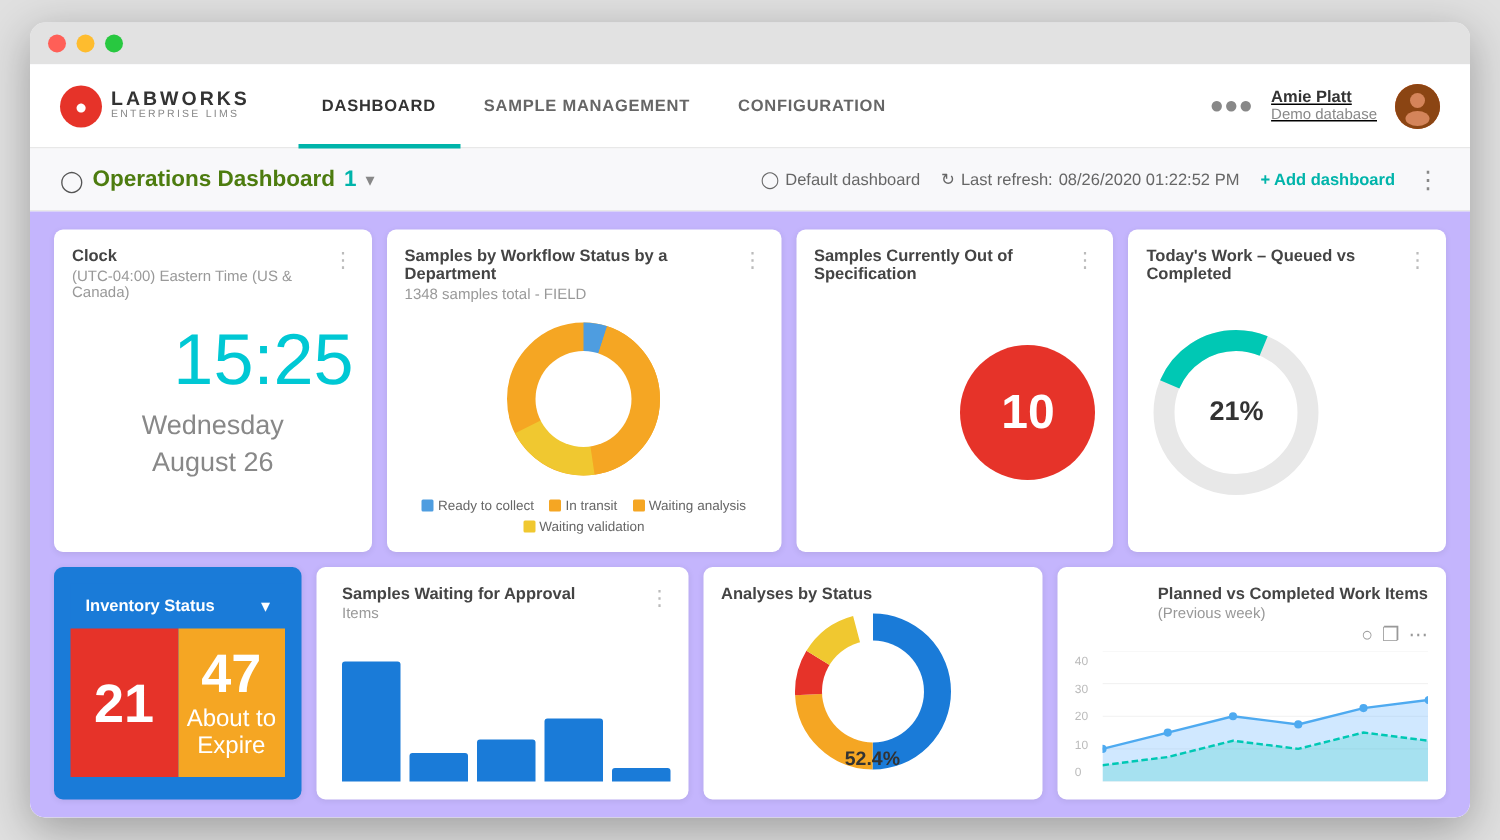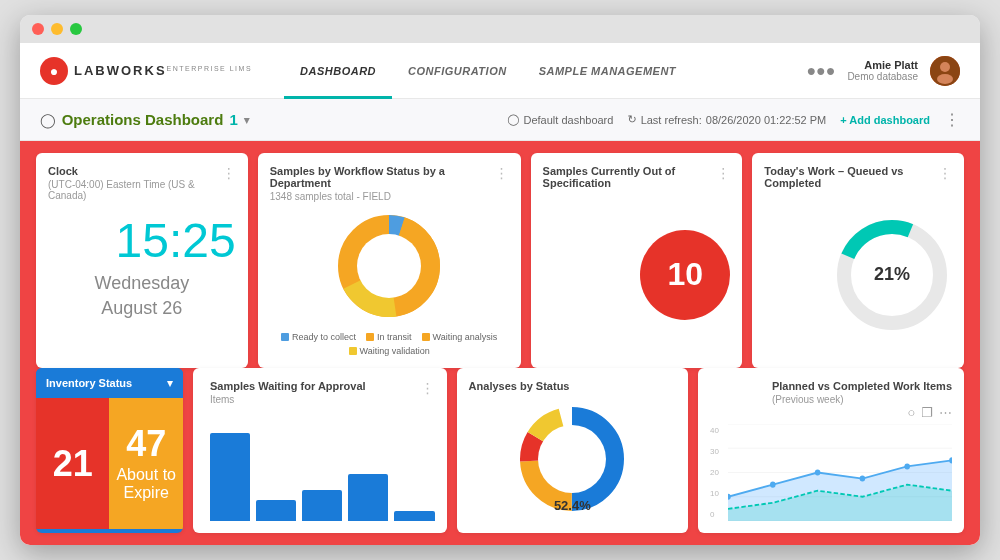--- a/index.html
+++ b/index.html
@@ -68,21 +68,21 @@
       border-radius: 50%;
       display: flex;
       align-items: center;
       justify-content: center;
       color: #fff;
       font-size: 14px;
       font-weight: bold;
     }
     .logo-text {
       display: flex;
-      flex-direction: row;
+      flex-direction: column;
     }
     .logo-name {
       font-size: 13px;
       font-weight: 700;
       color: #333;
       letter-spacing: 2px;
       line-height: 1;
     }
     .logo-sub {
       font-size: 7px;
@@ -101,21 +101,20 @@
       height: 56px;
       display: flex;
       align-items: center;
       font-size: 11px;
       font-weight: 600;
       color: #666;
       letter-spacing: 0.5px;
       cursor: pointer;
       position: relative;
       text-transform: uppercase;
-      font-style: italic;
     }
     .nav-item.active {
       color: #333;
     }
     .nav-item.active::after {
       content: '';
       position: absolute;
       bottom: 0;
       left: 0; right: 0;
       height: 3px;
@@ -125,21 +124,22 @@
       display: flex;
       align-items: center;
       gap: 12px;
     }
     .search-icon {
       color: #888;
       font-size: 16px;
       cursor: pointer;
     }
     .user-info {
-      text-align: right;
+      text-align: left;
+      text-decoration: underline;
     }
     .user-name {
       font-size: 11px;
       font-weight: 600;
       color: #333;
     }
     .user-db {
       font-size: 10px;
       color: #888;
     }
@@ -217,22 +217,22 @@
       cursor: pointer;
       font-size: 16px;
     }
 
     
     .dashboard-content {
       flex: 1;
       padding: 12px 16px;
       display: flex;
       flex-direction: column;
-      gap: 0;
-      background: #ef4444;
+      gap: 10px;
+      background: #c4b5fd;
       overflow: hidden;
     }
     .grid-row {
       display: flex;
       gap: 10px;
       flex: 1;
     }
     .card {
       background: #fff;
       border-radius: 6px;
@@ -332,31 +332,31 @@
       align-items: center;
       justify-content: center;
       color: #fff;
       font-size: 32px;
       font-weight: 700;
     }
 
     
     .card-queued {
       flex: 1.1;
-      align-items: flex-end;
+      align-items: flex-start;
     }
     .gauge-svg {
       width: 120px; height: 120px;
     }
 
     
     .card-inventory {
       flex: 0.85;
       background: #1a7bd8;
-      padding: 0;
+      padding: 11px;
       overflow: hidden;
     }
     .inventory-header {
       background: #1a7bd8;
       display: flex;
       justify-content: space-between;
       align-items: center;
       padding: 8px 10px;
     }
     .inventory-title {
@@ -411,21 +411,21 @@
       border-radius: 2px 2px 0 0;
     }
 
     
     .card-analyses {
       flex: 1.2;
     }
     .analyses-donut {
       flex: 1;
       display: flex;
-      align-items: center;
+      align-items: flex-start;
       justify-content: center;
       position: relative;
     }
     .analyses-percent {
       position: absolute;
       bottom: 8px;
       left: 50%;
       transform: translateX(-50%);
       font-size: 13px;
       font-weight: 700;
@@ -487,24 +487,24 @@
         <div class="logo-text">
           <span class="logo-name">LABWORKS</span>
           <span class="logo-sub">ENTERPRISE LIMS</span>
         </div>
       </div>
       <nav>
         <div class="nav-item active">
           <span>DASHBOARD</span>
         </div>
         <div class="nav-item">
+          <span>SAMPLE MANAGEMENT</span>
+        </div>
+        <div class="nav-item">
           <span>CONFIGURATION</span>
-        </div>
-        <div class="nav-item">
-          <span>SAMPLE MANAGEMENT</span>
         </div>
       </nav>
       <div class="header-right">
         <div class="search-icon">●●●</div>
         <div class="user-info">
           <div class="user-name">Amie Platt</div>
           <div class="user-db">Demo database</div>
         </div>
         <div class="avatar">
           <svg width="30" height="30" viewBox="0 0 30 30">

